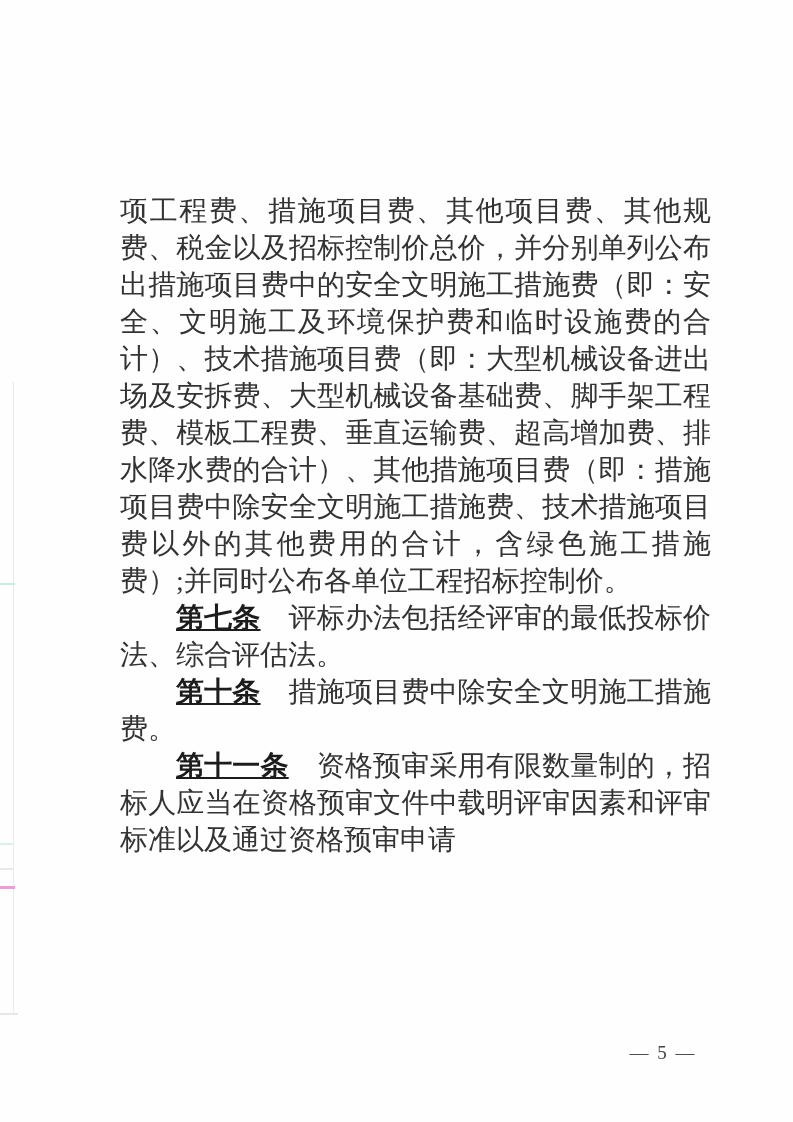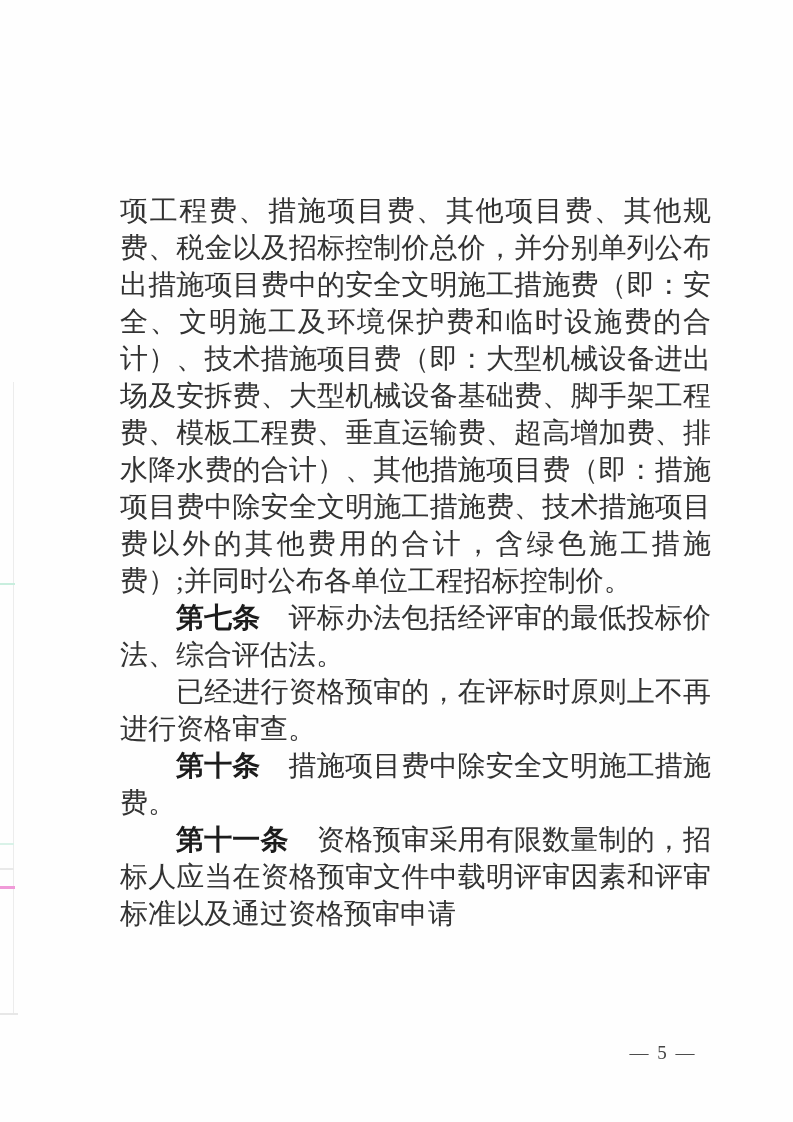--- a/index.html
+++ b/index.html
@@ -34,20 +34,21 @@
     padding: 0;
   }
   .para.ind {
     text-indent: 2em;
   }
   .article-label {
     font-family: "Liberation Sans", "DejaVu Sans", sans-serif;
     font-weight: 700;
     color: #1c1c1c;
     margin-right: 1em;
+    text-decoration: underline;
   }
   .article-label:empty {
     margin-right: 0;
   }
   
   .footer {
     position: absolute;
     left: 618px;
     top: 1042px;
     width: 90px;
@@ -120,21 +121,20 @@
   <div class="scan-tick-gray-2"></div>
 
   <div class="doc">
 
     <p class="para"><span class="article-label"></span><span>项工程费、措施项目费、其他项目费、其他规费、税金以及招标控制价总价，并分别单列公布出措施项目费中的安全文明施工措施费（即：安全、文明施工及环境保护费和临时设施费的合计）、技术措施项目费（即：大型机械设备进出场及安拆费、大型机械设备基础费、脚手架工程费、模板工程费、垂直运输费、超高增加费、排水降水费的合计）、其他措施项目费（即：措施项目费中除安全文明施工措施费、技术措施项目费以外的其他费用的合计，含绿色施工措施费）;并同时公布各单位工程招标控制价。</span></p>
 
     <p class="para ind"><span class="article-label">第七条</span><span>评标办法包括经评审的最低投标价法、综合评估法。</span></p>
 
 
 
-    <p class="para ind"><span class="article-label"></span><span>已经进行资格预审的，在评标时原则上不再进行资格审查。</span></p>
 
 
     <p class="para ind"><span class="article-label">第十条</span><span>措施项目费中除安全文明施工措施费。</span></p>
 
     <p class="para ind"><span class="article-label">第十一条</span><span>资格预审采用有限数量制的，招标人应当在资格预审文件中载明评审因素和评审标准以及通过资格预审申请</span></p>
 
   </div>
 
   <div class="footer">— 5 —</div>
 

